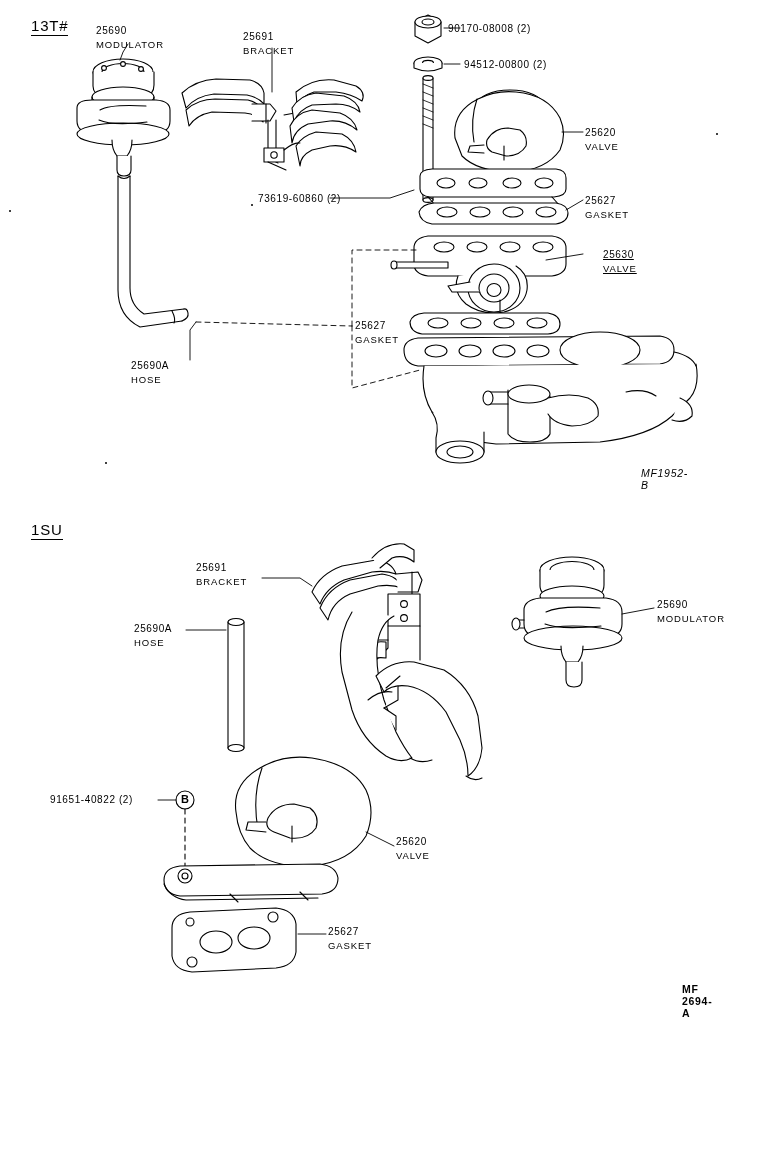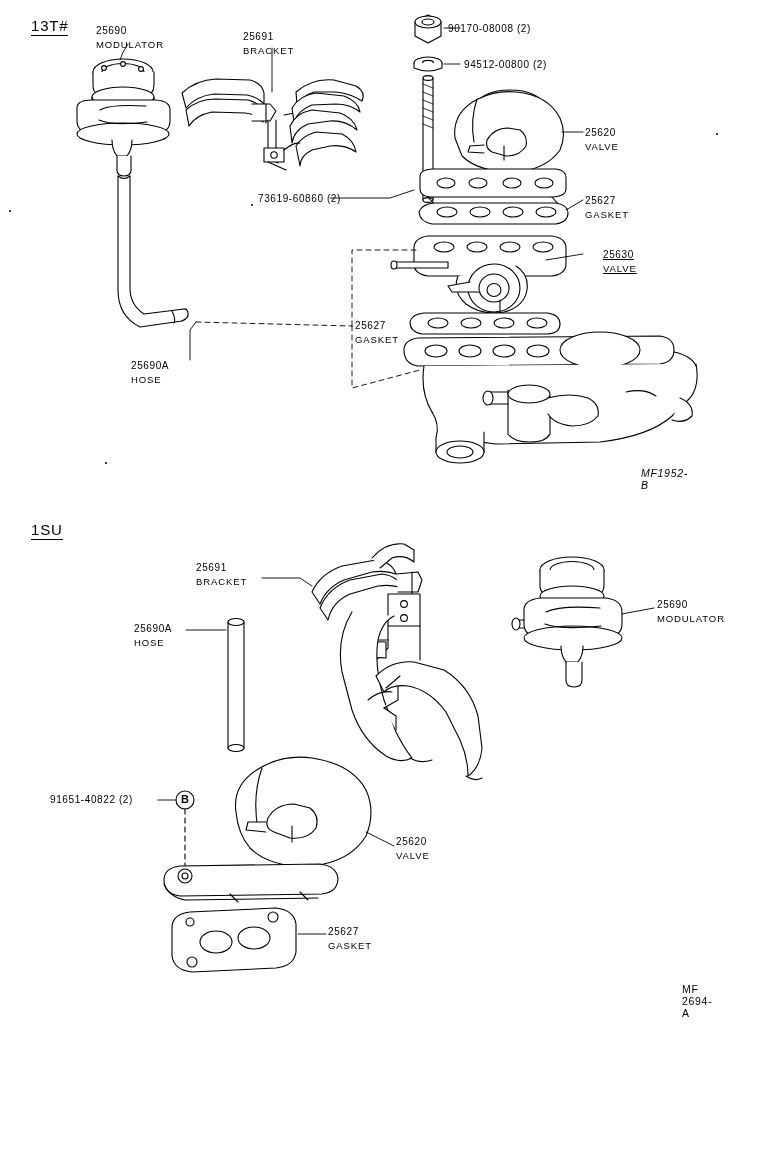--- a/index.html
+++ b/index.html
@@ -392,19 +392,19 @@
   <div class="lbl" style="left:396px; top:835px;">
     <span class="num">25620</span>
     <span class="sub">VALVE</span>
   </div>
 
   <div class="lbl" style="left:328px; top:925px;">
     <span class="num">25627</span>
     <span class="sub">GASKET</span>
   </div>
 
-  <div class="code" style="left:682px; top:983px;">MF 2694-A</div>
+  <div class="code" style="left:682px; top:983px;font-weight:bold;">MF 2694-A</div>
 
   <div class="dot" style="left:9px; top:210px;"></div>
   <div class="dot" style="left:105px; top:462px;"></div>
   <div class="dot" style="left:716px; top:133px;"></div>
 
 </div>
 
 </body></html>

